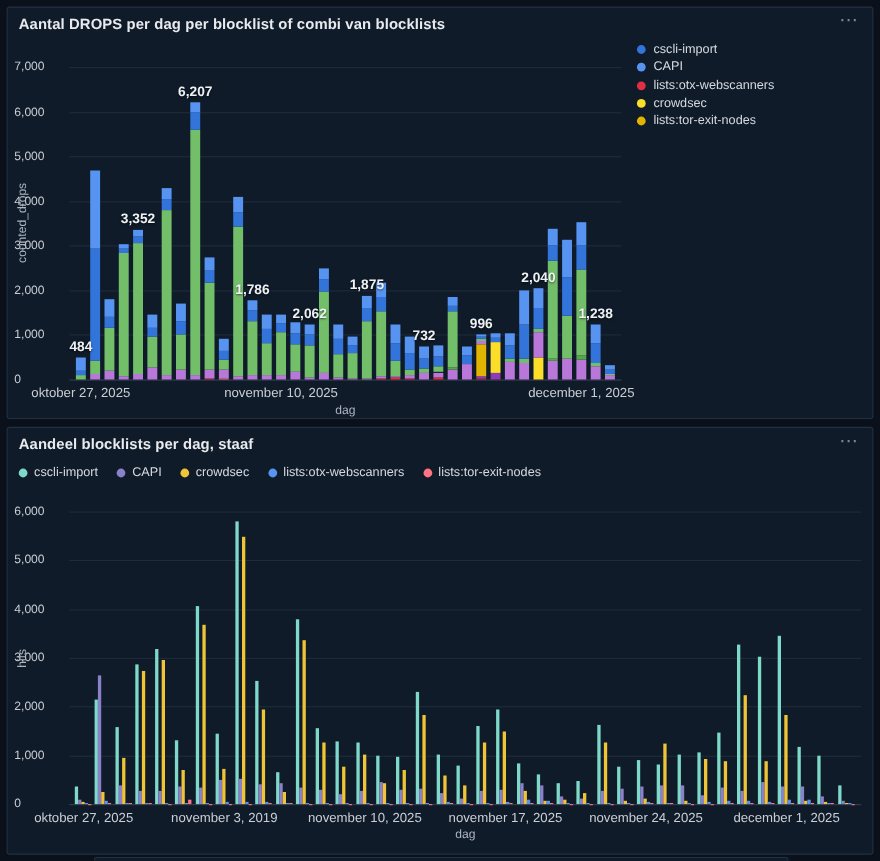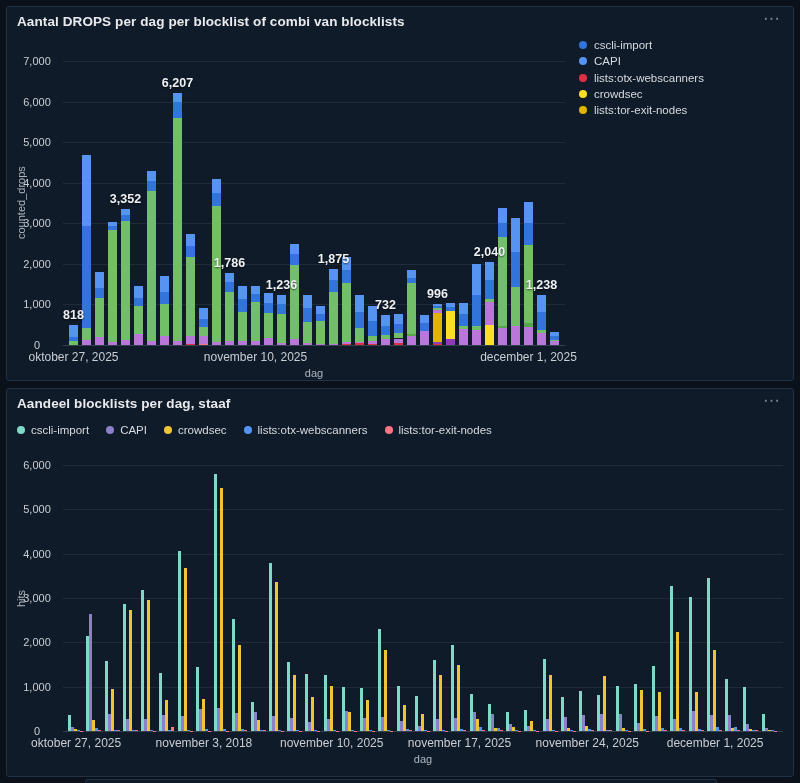--- a/index.html
+++ b/index.html
@@ -23,21 +23,21 @@
     margin:0;letter-spacing:.1px;
   }
   .kebab{
     position:absolute;right:12px;top:2px;
     color:#7e8794;font-size:17px;letter-spacing:1px;
     cursor:pointer;line-height:20px;user-select:none;
   }
   .gridline{position:absolute;height:1px;background:rgba(205,215,233,0.09);}
   .gridline.zero{background:rgba(205,215,233,0.20);}
   .ytick{
-    position:absolute;width:48px;text-align:center;
+    position:absolute;width:48px;text-align:left;
     font-size:11px;color:#c9cdd4;height:12px;line-height:12px;
   }
   .xtick{
     position:absolute;font-size:12px;color:#c9cdd4;
     white-space:nowrap;transform:translateX(-50%);
   }
   .axis-title-x{
     position:absolute;font-size:11px;color:#aeb5bf;transform:translateX(-50%);
   }
   .axis-title-y{
@@ -273,25 +273,25 @@
     <div class="seg" style="left: 517px; top: 216.286px; width: 9px; height: 21.5029px; background: rgb(50, 116, 217);"></div>
     <div class="seg" style="left: 517px; top: 194.783px; width: 9px; height: 21.5029px; background: rgb(87, 148, 242);"></div>
     <div class="seg" style="left: 530px; top: 325.829px; width: 9px; height: 12.1714px; background: rgb(184, 119, 217);"></div>
     <div class="seg" style="left: 530px; top: 322.583px; width: 9px; height: 3.24571px; background: rgb(115, 191, 105);"></div>
     <div class="seg" style="left: 530px; top: 305.137px; width: 9px; height: 17.4457px; background: rgb(50, 116, 217);"></div>
     <div class="seg" style="left: 530px; top: 287.773px; width: 9px; height: 17.3646px; background: rgb(87, 148, 242);"></div>
     <div class="seg" style="left: 543px; top: 334.349px; width: 9px; height: 3.65143px; background: rgb(184, 119, 217);"></div>
     <div class="seg" style="left: 543px; top: 332.726px; width: 9px; height: 1.62286px; background: rgb(115, 191, 105);"></div>
     <div class="seg" style="left: 543px; top: 328.669px; width: 9px; height: 4.05714px; background: rgb(50, 116, 217);"></div>
     <div class="seg" style="left: 543px; top: 324.611px; width: 9px; height: 4.05714px; background: rgb(87, 148, 242);"></div>
-    <div class="bar-label" style="left: 66.5px; top: 301.363px;">818</div>
+    <div class="bar-label" style="left: 66.5px; top: 301.363px;">484</div>
     <div class="bar-label" style="left: 118.5px; top: 185.005px;">3,352</div>
     <div class="bar-label" style="left: 170.5px; top: 69.1731px;">6,207</div>
     <div class="bar-label" style="left: 222.5px; top: 248.539px;">1,786</div>
-    <div class="bar-label" style="left: 274.5px; top: 270.854px;">1,236</div>
+    <div class="bar-label" style="left: 274.5px; top: 270.854px;">2,062</div>
     <div class="bar-label" style="left: 326.5px; top: 244.929px;">1,875</div>
     <div class="bar-label" style="left: 378.5px; top: 291.302px;">732</div>
     <div class="bar-label" style="left: 430.5px; top: 279.779px;">996</div>
     <div class="bar-label" style="left: 482.5px; top: 238.234px;">2,040</div>
     <div class="bar-label" style="left: 534.5px; top: 270.773px;">1,238</div>
     <div class="xtick" style="left: 66.5px; top: 343px;">oktober 27, 2025</div>
     <div class="xtick" style="left: 248.5px; top: 343px;">november 10, 2025</div>
     <div class="xtick" style="left: 521.5px; top: 343px;">december 1, 2025</div>
     <div class="axis-title-x" style="left: 307px; top: 360px;">dag</div>
     <div class="axis-title-y" style="left: 8px; top: 54px; height: 284px;">counted_drops</div>
@@ -526,21 +526,21 @@
     <div class="seg" style="left: 739.487px; top: 334.907px; width: 3px; height: 7.09333px; background: rgb(139, 128, 201);"></div>
     <div class="seg" style="left: 742.487px; top: 340.227px; width: 3px; height: 1.77333px; background: rgb(239, 196, 55);"></div>
     <div class="seg" style="left: 745.487px; top: 340.67px; width: 3px; height: 1.33px; background: rgb(87, 148, 242);"></div>
     <div class="seg" style="left: 748.487px; top: 341.113px; width: 3px; height: 1px; background: rgb(255, 115, 131);"></div>
     <div class="seg" style="left: 754.744px; top: 324.932px; width: 3px; height: 17.0683px; background: rgb(127, 217, 201);"></div>
     <div class="seg" style="left: 757.744px; top: 339.34px; width: 3px; height: 2.66px; background: rgb(139, 128, 201);"></div>
     <div class="seg" style="left: 760.744px; top: 341.113px; width: 3px; height: 1px; background: rgb(239, 196, 55);"></div>
     <div class="seg" style="left: 763.744px; top: 341.113px; width: 3px; height: 1px; background: rgb(87, 148, 242);"></div>
     <div class="seg" style="left: 766.744px; top: 341.557px; width: 3px; height: 1px; background: rgb(255, 115, 131);"></div>
     <div class="xtick" style="left: 69.1282px; top: 347px;">oktober 27, 2025</div>
-    <div class="xtick" style="left: 196.923px; top: 347px;">november 3, 2018</div>
+    <div class="xtick" style="left: 196.923px; top: 347px;">november 3, 2019</div>
     <div class="xtick" style="left: 324.718px; top: 347px;">november 10, 2025</div>
     <div class="xtick" style="left: 452.513px; top: 347px;">november 17, 2025</div>
     <div class="xtick" style="left: 580.308px; top: 347px;">november 24, 2025</div>
     <div class="xtick" style="left: 708.103px; top: 347px;">december 1, 2025</div>
     <div class="axis-title-x" style="left: 416px; top: 364px;">dag</div>
     <div class="axis-title-y" style="left: 8px; top: 76px; height: 266px;">hits</div>
   </div>
 
 <div class="panel-peek"></div>
 

